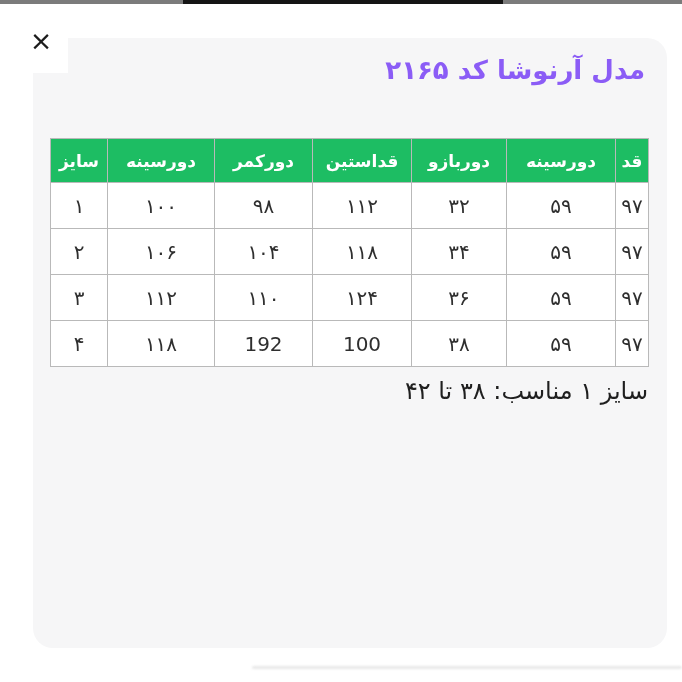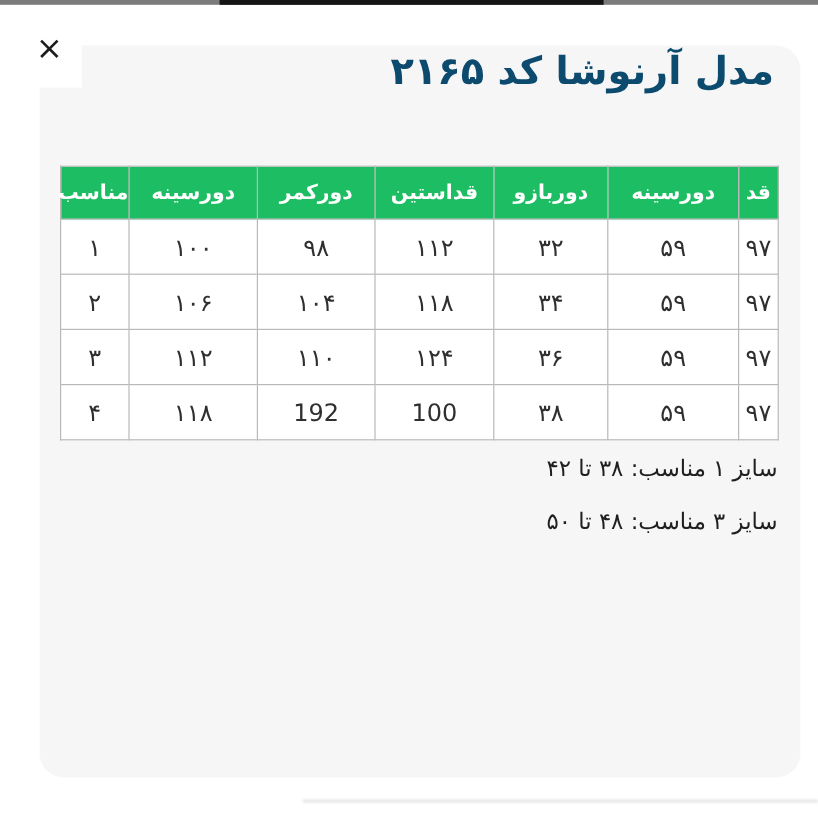--- a/index.html
+++ b/index.html
@@ -14,34 +14,34 @@
   
   .panel{position:absolute;left:33px;top:38px;width:634px;height:610px;
          background:#f6f6f7;border-radius:20px;}
 
   
   .close-notch{position:absolute;left:20px;top:28px;width:48px;height:45px;background:#ffffff;}
   .close-btn{position:absolute;left:28px;top:28px;width:26px;height:26px;border:none;background:transparent;
              font-size:27px;line-height:26px;color:#1c1c1c;cursor:pointer;padding:0;
              font-family:"DejaVu Sans",sans-serif;font-weight:400;}
 
-  .title{position:absolute;top:40px;right:37px;direction:rtl;
-         font-size:32px;font-weight:bold;color:#0c4a6e;}
+  .title{position:absolute;top:55px;right:37px;direction:rtl;
+         font-size:26px;font-weight:bold;color:#8b5cf6;}
 
   table.size-table{position:absolute;left:50px;top:138px;width:598px;
                    border-collapse:collapse;table-layout:fixed;direction:rtl;
                    background:#ffffff;}
   .size-table th,.size-table td{border:1px solid #b9b9b9;text-align:center;vertical-align:middle;padding:0;}
   .size-table thead tr{height:44px;}
   .size-table tbody tr{height:46px;}
   .size-table th{background:#1dbd63;color:#ffffff;font-weight:bold;font-size:17px;}
   .size-table td{background:#ffffff;color:#2f2f2f;font-size:20px;}
 
   .notes{position:absolute;top:370px;right:34px;direction:rtl;text-align:right;
-         font-size:19px;color:#1f1f1f;line-height:43.6px;}
+         font-size:24px;color:#1f1f1f;line-height:43.6px;}
 
   
   .faint-line{position:absolute;left:252px;top:666px;width:430px;height:3px;
               background:#9a9a9a;opacity:0.22;filter:blur(1px);border-radius:2px;}
 </style>
 </head>
 <body>
 
 <div class="stage">
 
@@ -67,21 +67,21 @@
       <col style="width:57px">
     </colgroup>
     <thead>
       <tr>
         <th>قد</th>
         <th>دورسینه</th>
         <th>دوربازو</th>
         <th>قداستین</th>
         <th>دورکمر</th>
         <th>دورسینه</th>
-        <th>مناسب</th>
+        <th>سایز</th>
       </tr>
     </thead>
     <tbody>
       <tr>
         <td>۹۷</td>
         <td>۵۹</td>
         <td>۳۲</td>
         <td>۱۱۲</td>
         <td>۹۸</td>
         <td>۱۰۰</td>
@@ -112,18 +112,17 @@
         <td>100</td>
         <td>192</td>
         <td>۱۱۸</td>
         <td>۴</td>
       </tr>
     </tbody>
   </table>
 
   <div class="notes">
     <div>سایز ۱ مناسب: ۳۸ تا ۴۲</div>
-    <div>سایز ۳ مناسب: ۴۸ تا ۵۰</div>
   </div>
 
   <div class="faint-line"></div>
 
 </div>
 
 </body></html>

